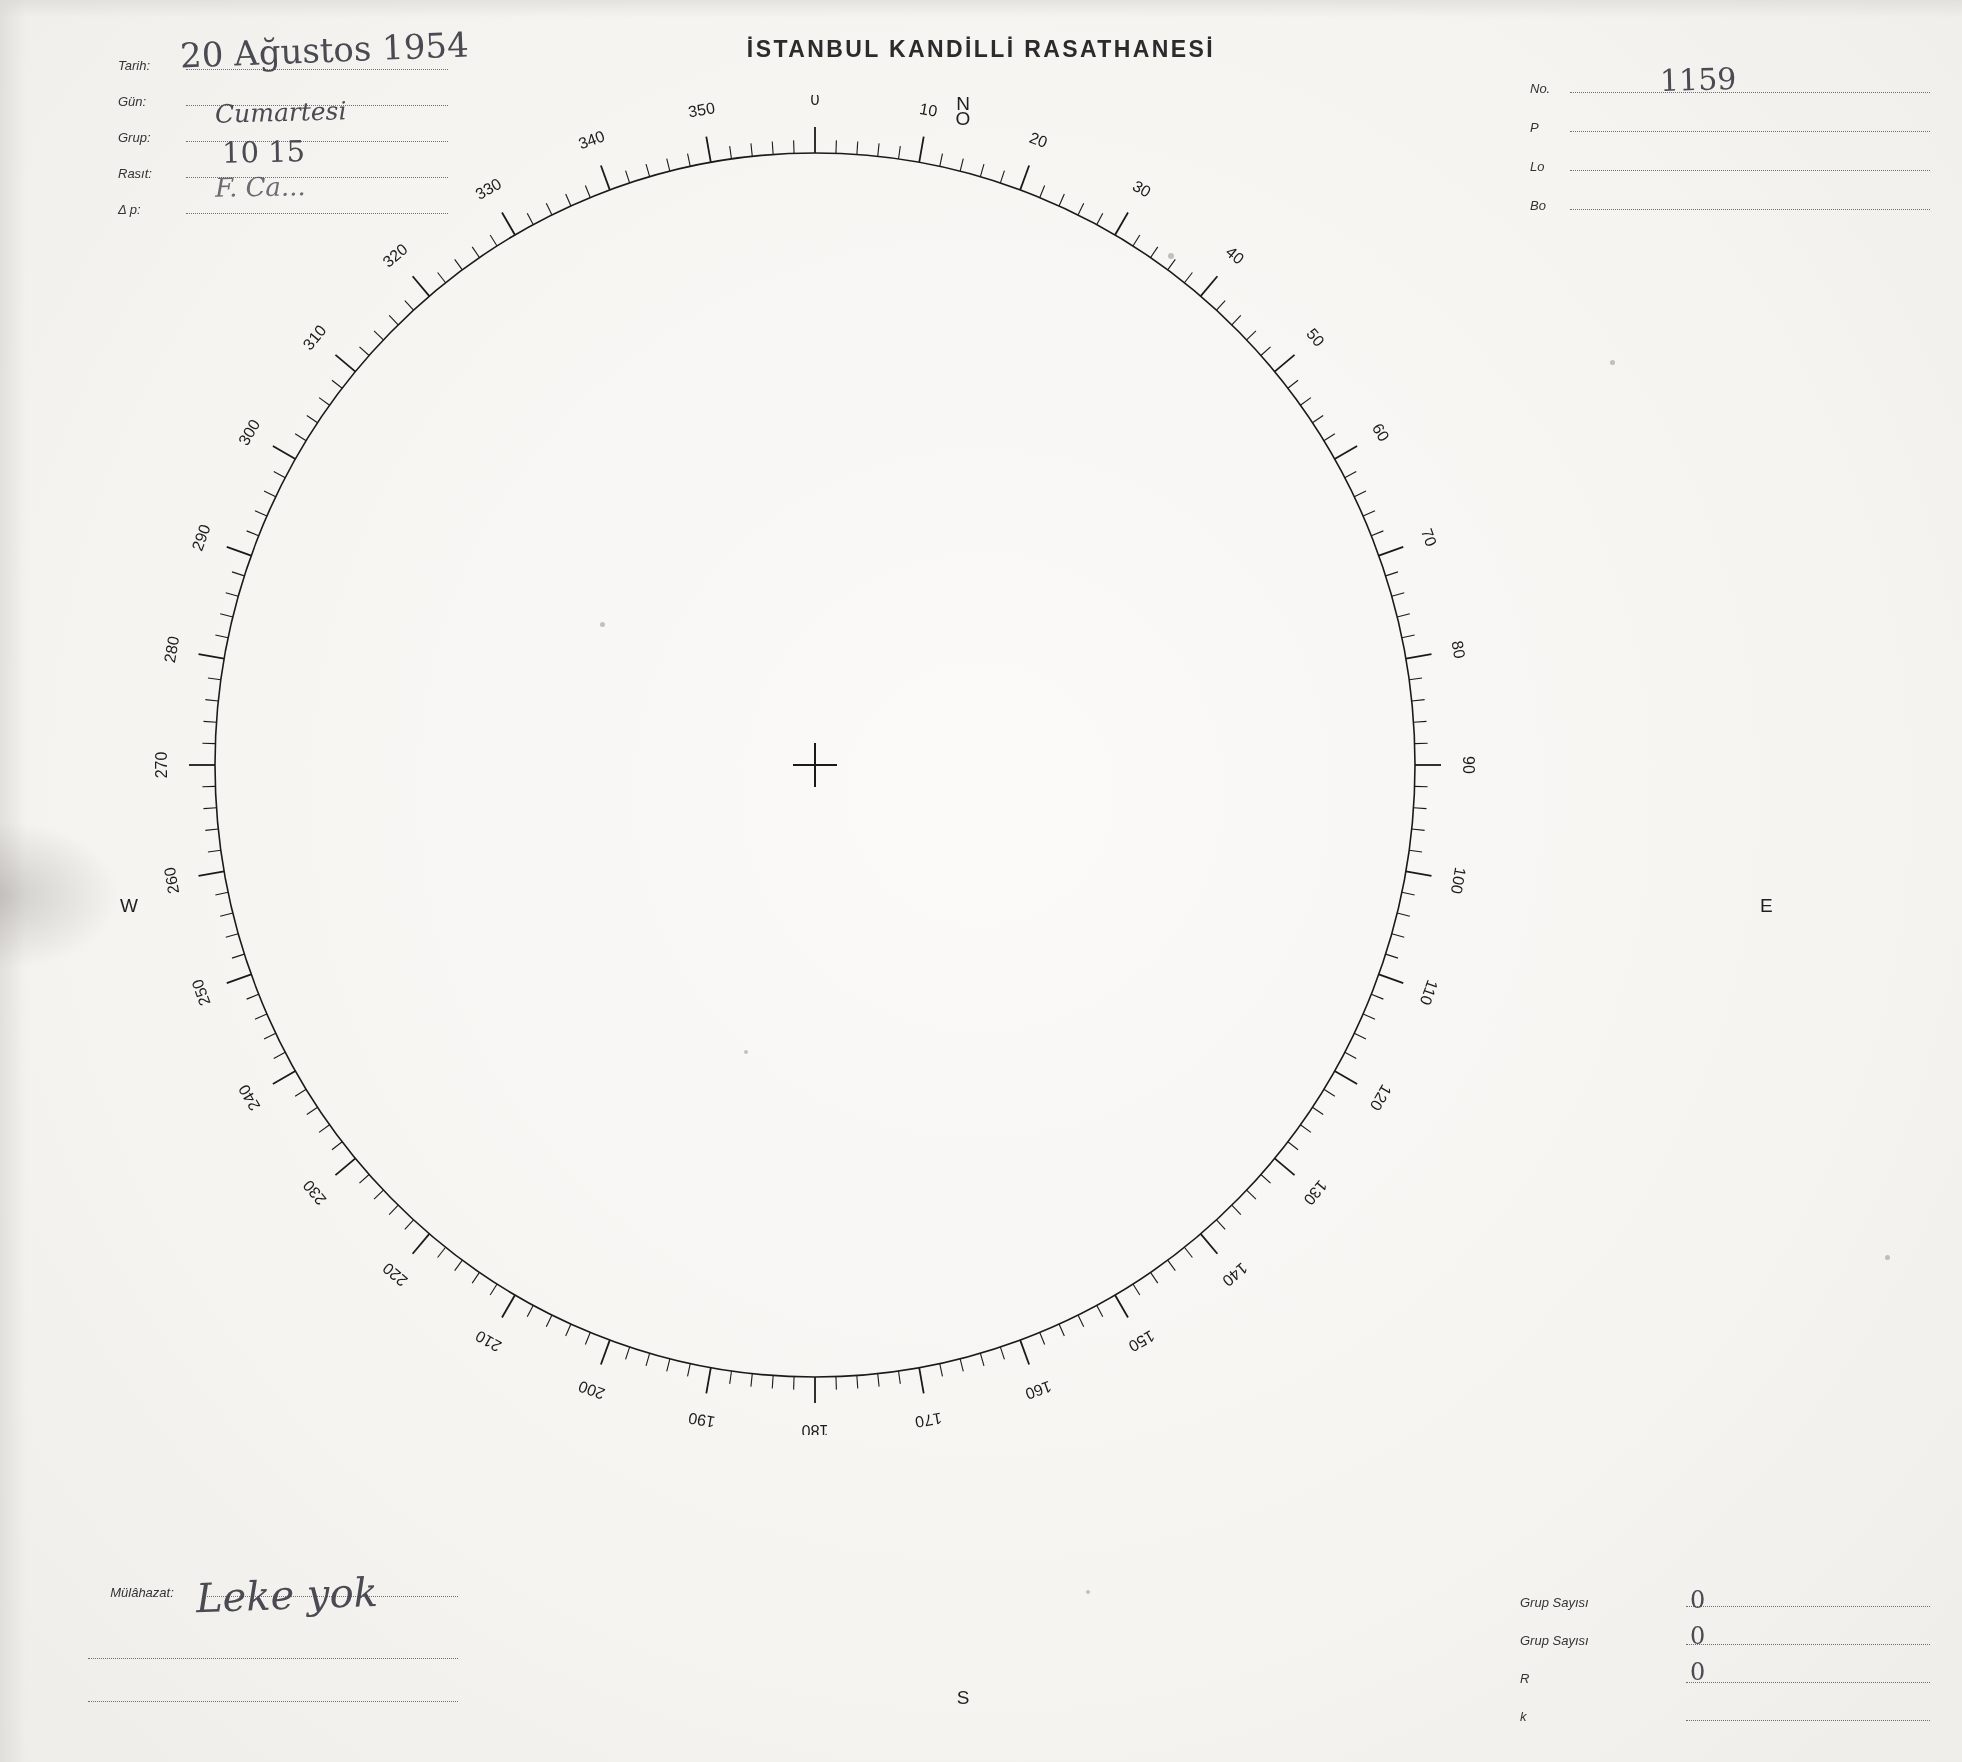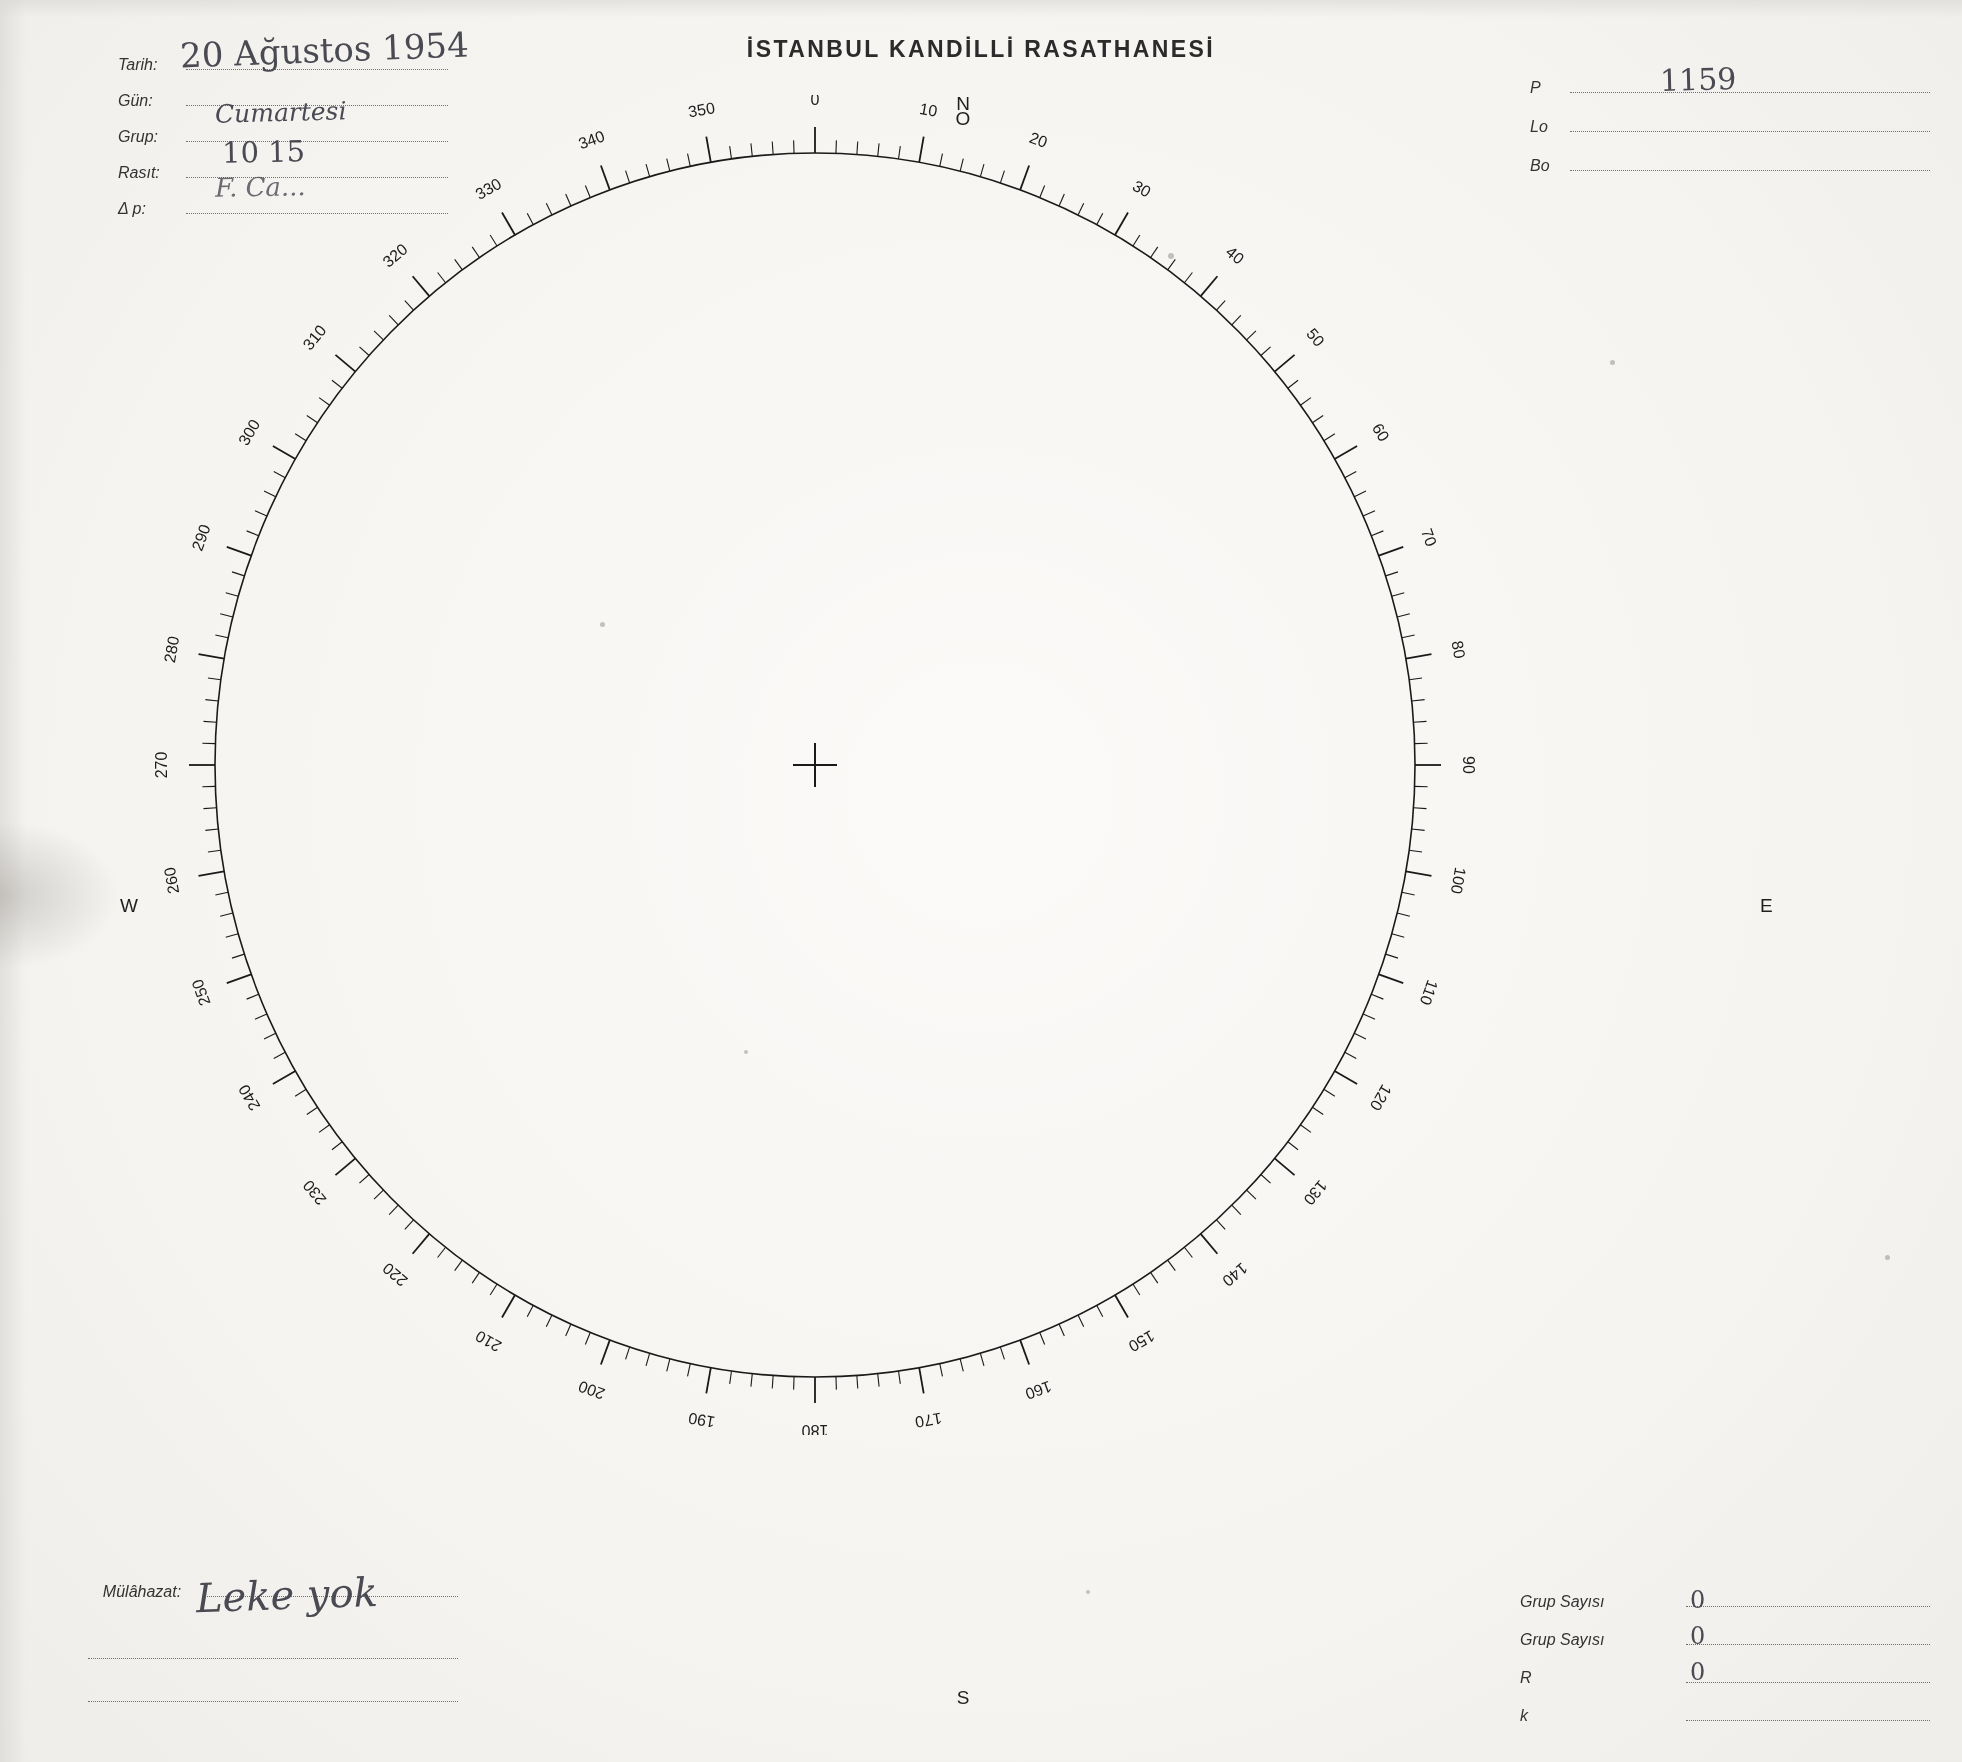--- a/index.html
+++ b/index.html
@@ -57,21 +57,21 @@
   
   .form-block { position: absolute; }
   .form-row {
     display: flex;
     align-items: baseline;
     margin-bottom: 2px;
     height: 34px;
   }
   .form-label {
     font-style: italic;
-    font-size: 16px;
+    font-size: 13px;
     color: #333;
     flex: 0 0 auto;
     white-space: nowrap;
   }
   .dots {
     flex: 1 1 auto;
     border-bottom: 1.5px dotted #6f6f6f;
     margin: 0 0 6px 6px;
     height: 14px;
   }
@@ -169,20 +169,24 @@
       <span class="dots"></span>
     </div>
   </div>
 
   <span class="hand" style="left:180px; top:30px; font-size:34px; transform: rotate(-2.2deg);">20  Ağustos 1954</span>
   <span class="hand" style="left:215px; top:98px; font-size:25px; font-style:italic; transform: rotate(-1.5deg);">Cumartesi</span>
   <span class="hand" style="left:222px; top:135px; font-size:29px; transform: rotate(-1deg);">10   15</span>
   <span class="hand" style="left:215px; top:172px; font-size:26px; font-style:italic; transform: rotate(-1deg); opacity:.8;">F. Ca...</span>
 
   <div class="form-block" id="right-header">
+    <div class="form-row">
+      <span class="form-label">No.</span>
+      <span class="dots"></span>
+    </div>
     <div class="form-row">
       <span class="form-label">P</span>
       <span class="dots"></span>
     </div>
     <div class="form-row">
       <span class="form-label">Lo</span>
       <span class="dots"></span>
     </div>
     <div class="form-row">
       <span class="form-label">Bo</span>

